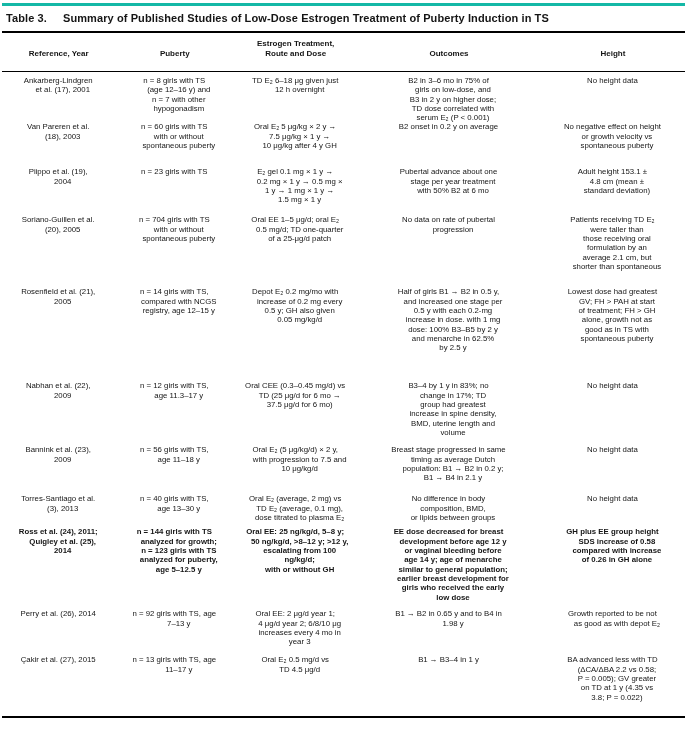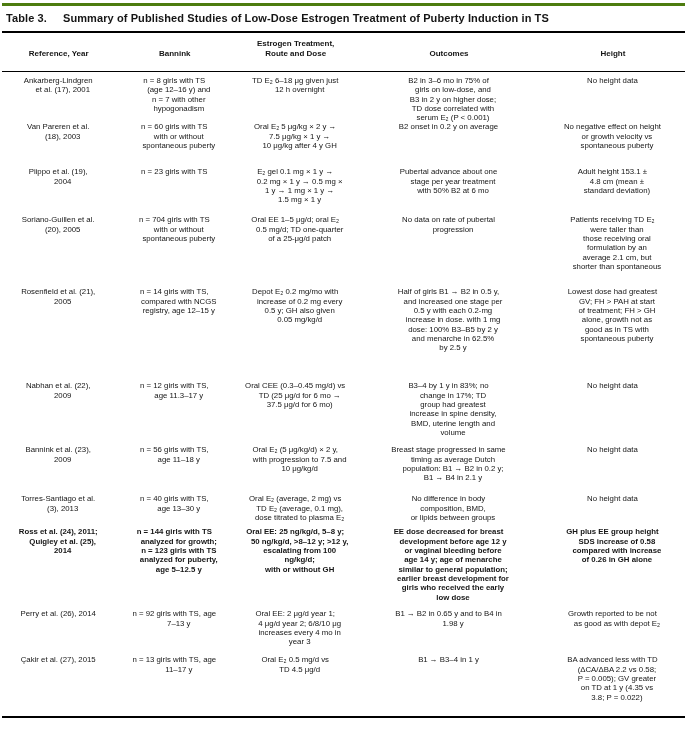--- a/index.html
+++ b/index.html
@@ -11,21 +11,21 @@
   }
   .page {
     width: 687px;
     height: 732px;
     box-sizing: border-box;
     padding: 3px 2px 0 2px;
     background: #ffffff;
     overflow: hidden;
   }
   .table-wrap {
-    border-top: 3px solid #4d7c0f;
+    border-top: 3px solid #14b8a6;
   }
   .caption {
     padding: 6px 4px 7px 4px;
     border-bottom: 2px solid #000;
     font-size: 11px;
     font-weight: bold;
     letter-spacing: 0.1px;
   }
   .caption .label { margin-right: 16px; }
   table {
@@ -85,21 +85,21 @@
       <colgroup>
         <col class="c1">
           <col class="c2">
           <col class="c3">
           <col class="c4">
           <col class="c5">
       </colgroup>
       <thead>
         <tr>
           <th class="first">Reference, Year</th>
-          <th>Bannink</th>
+          <th>Puberty</th>
           <th>Estrogen Treatment,
 Route and Dose</th>
           <th>Outcomes</th>
           <th>Height</th>
         </tr>
       </thead>
       <tbody>
         <tr class="r1 first">
           <td class="ref">Ankarberg-Lindgren
 et al. (17), 2001</td>

